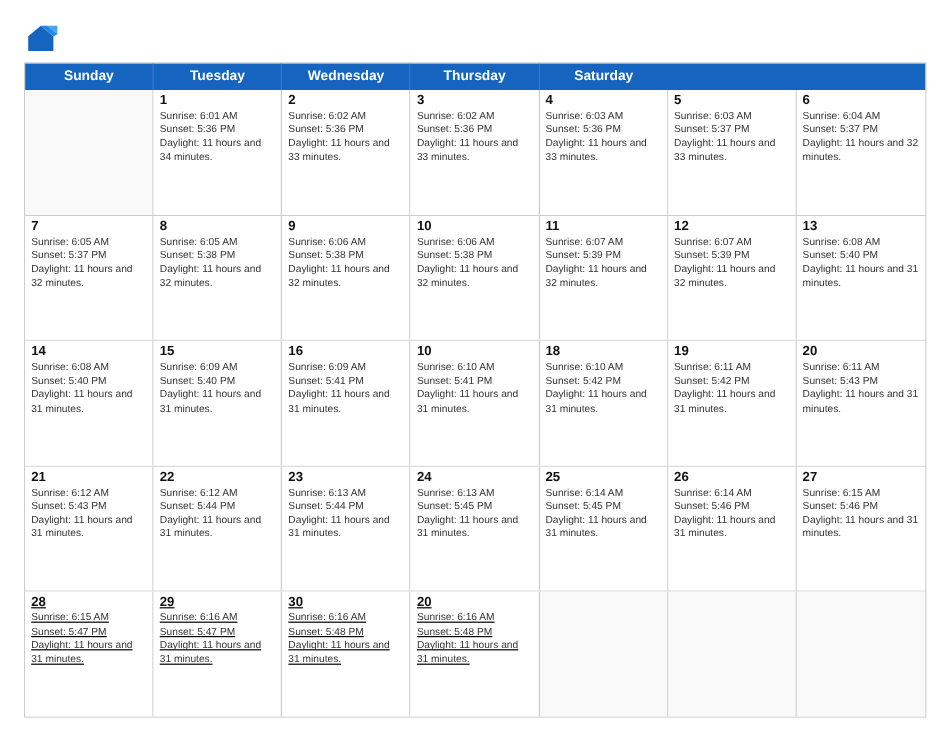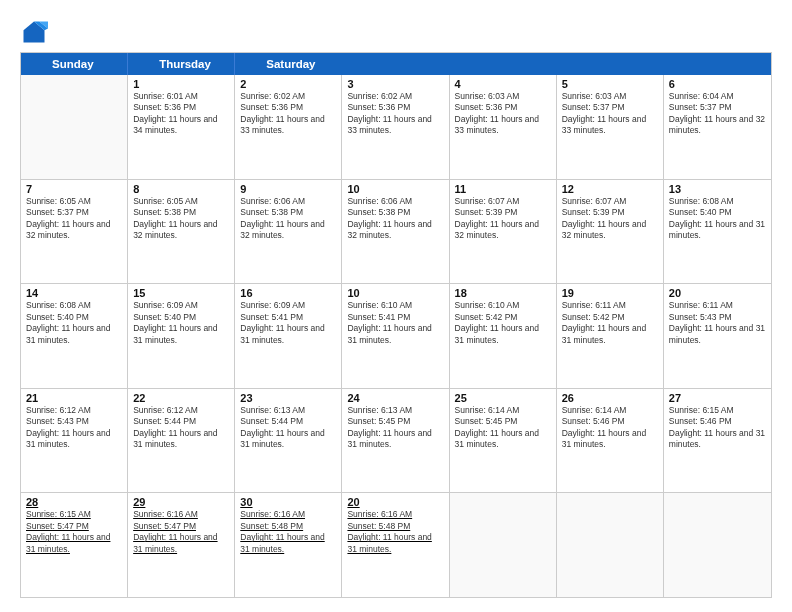--- a/index.html
+++ b/index.html
@@ -63,23 +63,22 @@
     .cal-header-row {
       display: grid;
       grid-template-columns: repeat(7, 1fr);
       background: #1565c0;
     }
     .cal-header-cell {
       color: #fff;
       font-size: 11.5px;
       font-weight: bold;
       padding: 5px 6px;
-      text-align: left;
+      text-align: center;
       border-right: 1px solid #3a7bd5;
-      margin-left: 25px;
     }
     .cal-header-cell:last-child { border-right: none; }
     .cal-body {
       flex: 1;
       display: flex;
       flex-direction: column;
     }
     .cal-week {
       display: grid;
       grid-template-columns: repeat(7, 1fr);
@@ -127,20 +126,22 @@
     </div>
     <div class="title-block">
       <div class="main-title"></div>
       <div class="subtitle"></div>
     </div>
   </div>
 
   <div class="calendar">
     <div class="cal-header-row">
     <div class="cal-header-cell">Sunday</div>
+        <div class="cal-header-cell">Tuesday</div>
+        <div class="cal-header-cell">Wednesday</div>
         <div class="cal-header-cell">Thursday</div>
         <div class="cal-header-cell">Saturday</div>
       </div>
     <div class="cal-body">
     <div class="cal-week">
           <div class="cal-cell empty"></div>
           <div class="cal-cell">
             <div class="cell-day">1</div>
             <div class="cell-info" style="white-space: pre-line;">Sunrise: 6:01 AM
 Sunset: 5:36 PM

